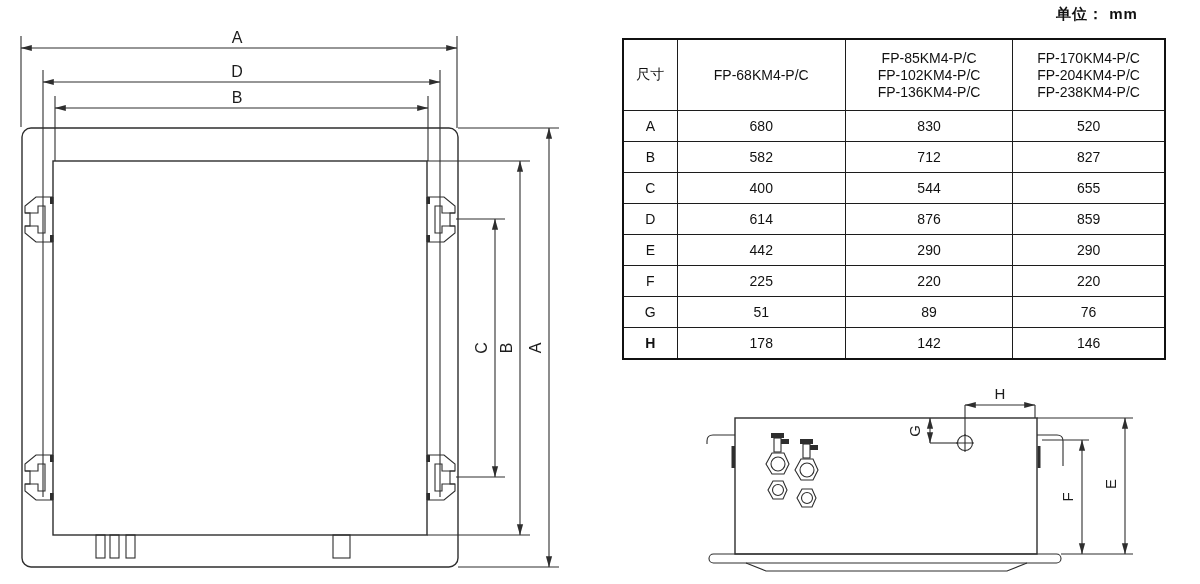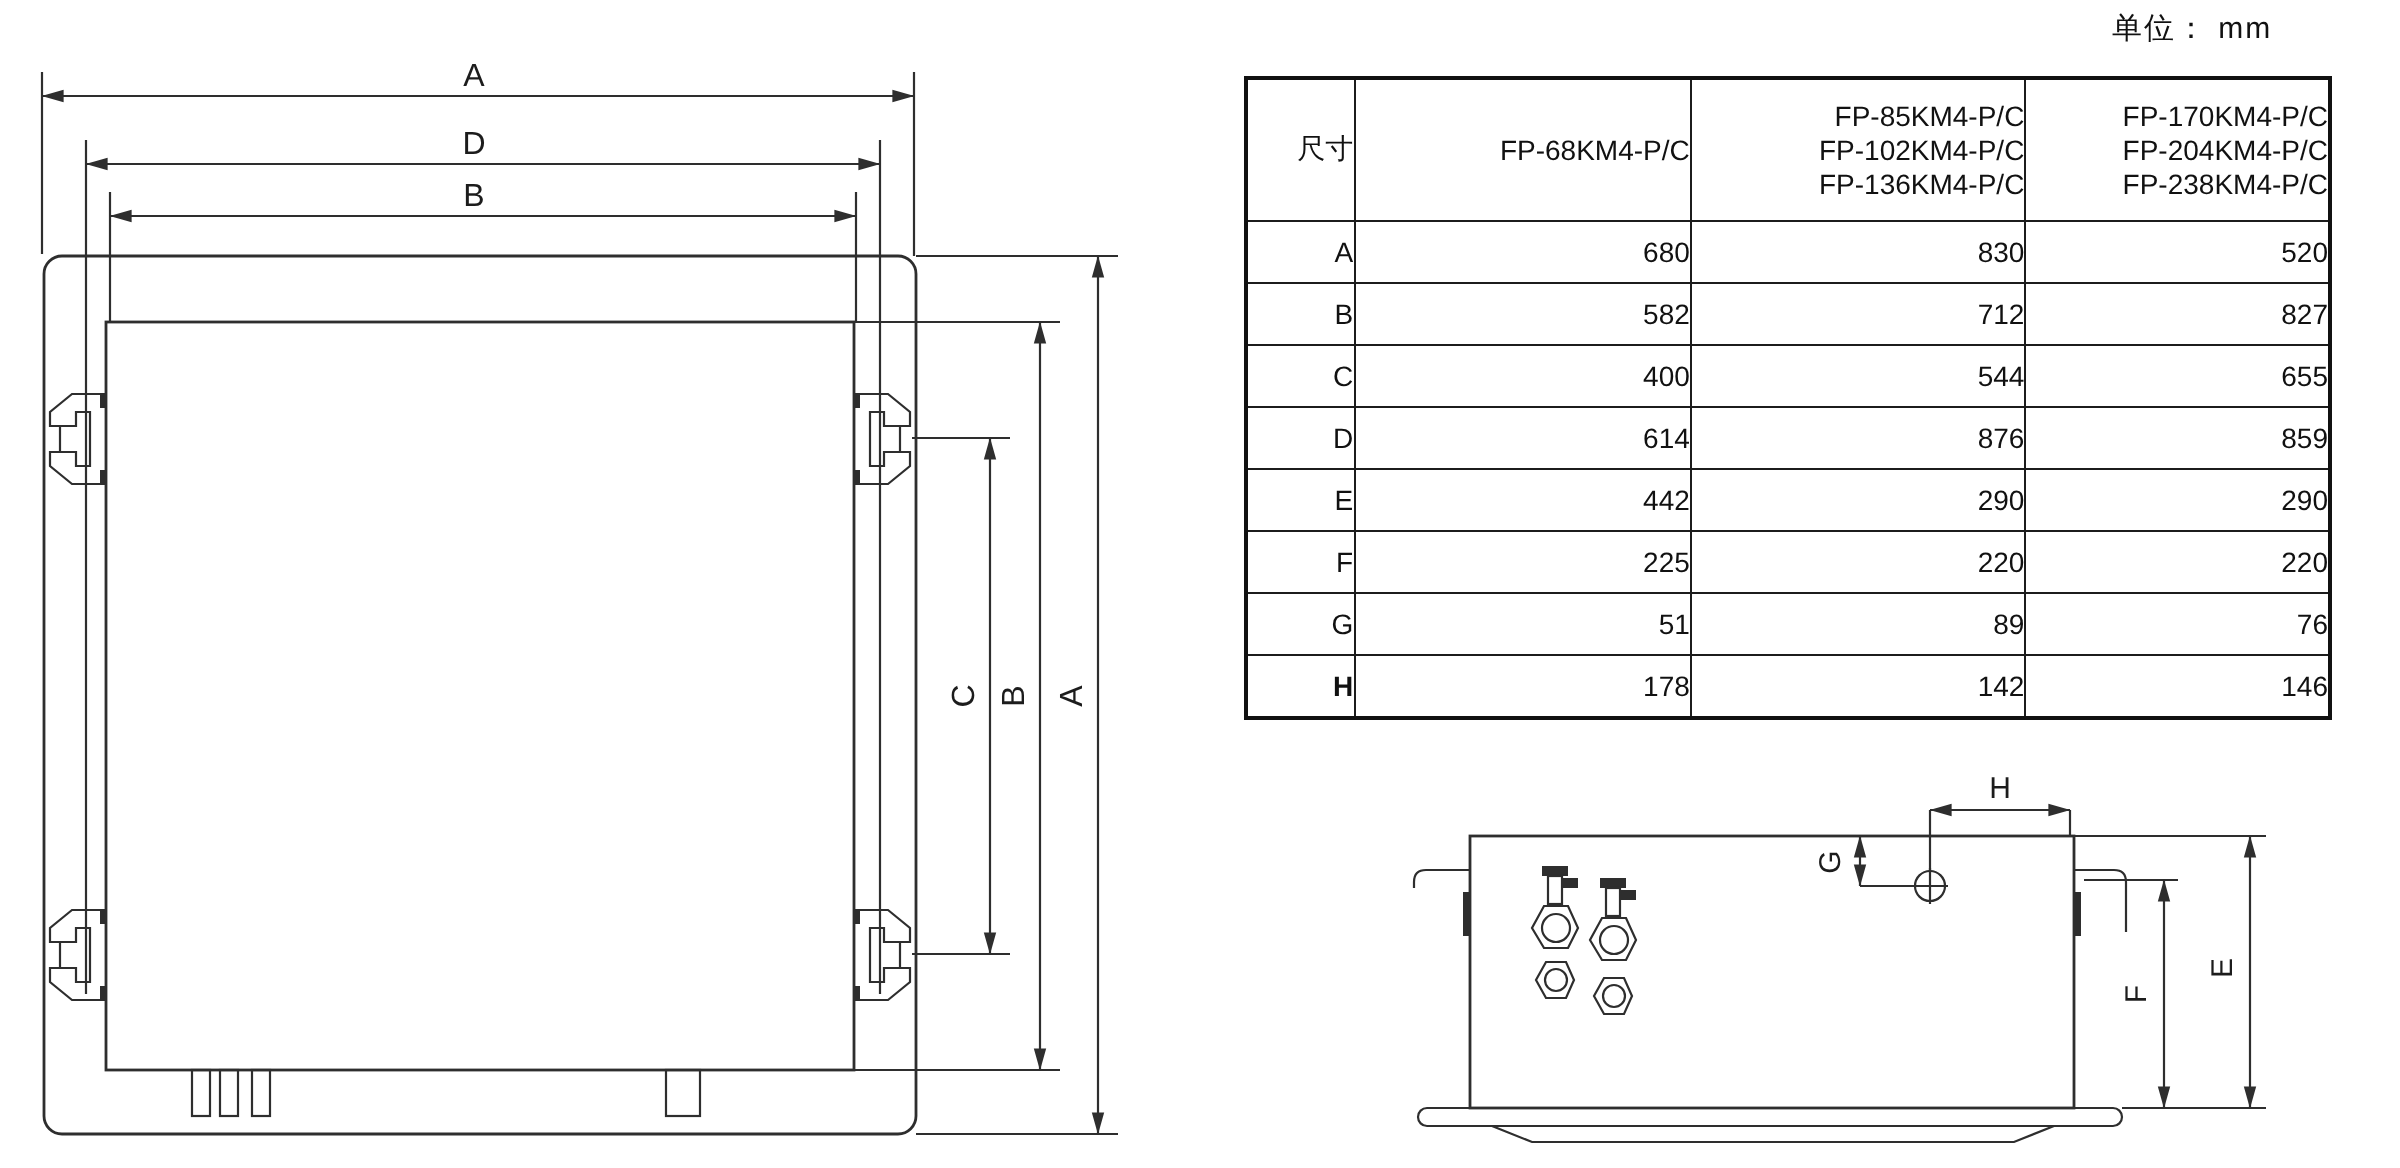--- a/index.html
+++ b/index.html
@@ -11,29 +11,29 @@
   #front-view{left:0;top:0;}
   #side-view{left:690px;top:380px;}
   .ln{stroke:#2e2e2e;stroke-width:1.4;fill:none;}
   .thin{stroke:#2e2e2e;stroke-width:1.1;fill:none;}
   .dimtxt{font-family:"Liberation Sans",sans-serif;font-size:16px;fill:#1c1c1c;}
   .dimtxt2{font-family:"Liberation Sans",sans-serif;font-size:15px;fill:#1c1c1c;}
   .solid{fill:#2e2e2e;stroke:none;}
 
   #unit-note{
     position:absolute;left:1056px;top:5px;width:140px;height:22px;
-    font-size:15px;font-weight:400;letter-spacing:1px;text-align:left;color:#111;
+    font-size:15px;font-weight:700;letter-spacing:1px;text-align:left;color:#111;
   }
 
   #spec-table{
     position:absolute;left:622px;top:38px;width:544px;height:322px;
     border-collapse:collapse;table-layout:fixed;background:#fff;
   }
   #spec-table th,#spec-table td{
-    border:1.5px solid #1c1c1c;text-align:right;vertical-align:middle;
+    border:1.5px solid #1c1c1c;text-align:center;vertical-align:middle;
     font-size:14px;color:#111;padding:0;
   }
   #spec-table{border:2px solid #111;}
   #spec-table thead th{height:70px;font-weight:400;}
   #spec-table tbody td{height:30px;font-weight:400;}
   .multiline{white-space:pre-line;line-height:17px;}
   #spec-table tbody tr:last-child td.dimcell{font-weight:700;}
 </style>
 </head>
 <body>

